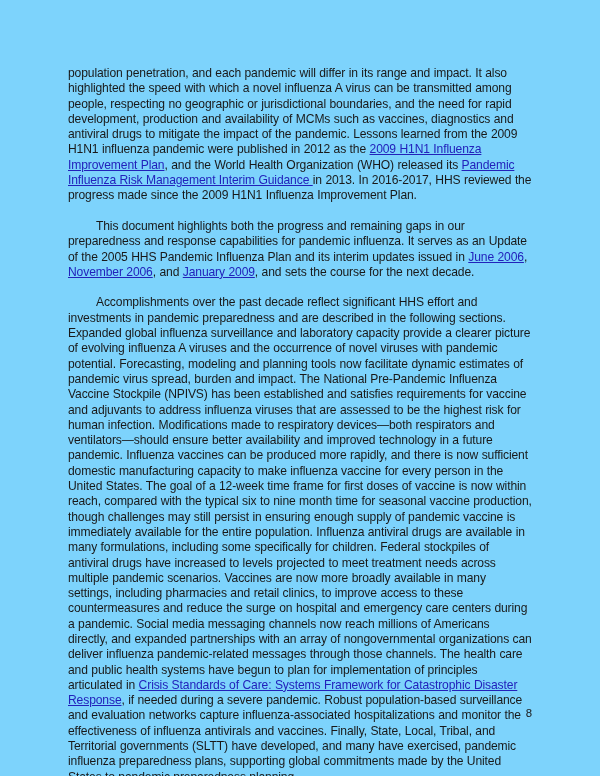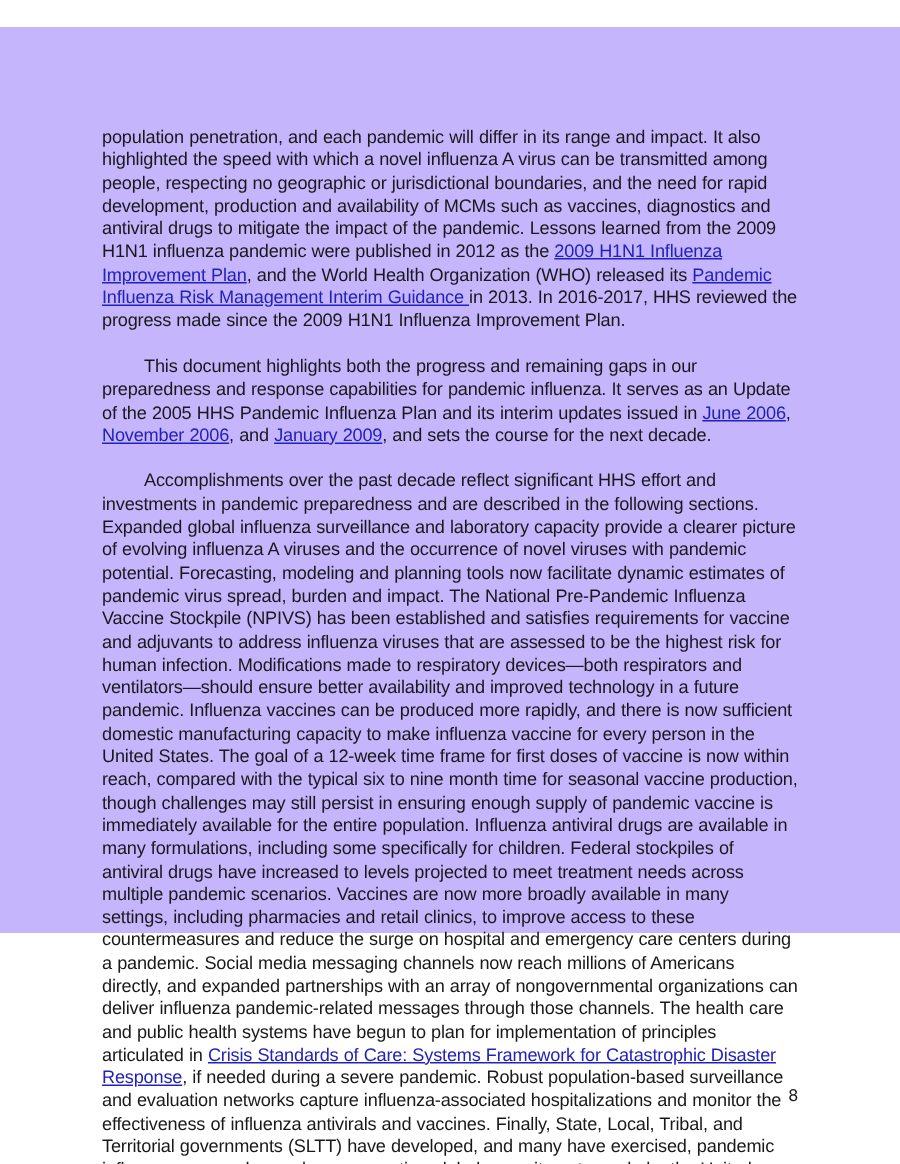--- a/index.html
+++ b/index.html
@@ -12,24 +12,24 @@
     width: 600px;
     height: 776px;
     position: relative;
     overflow: hidden;
     font-family: "Liberation Sans", sans-serif;
   }
 
   #page {
     position: absolute;
     left: 0;
-    top: 18px;
+    top: 0;
     width: 600px;
-    height: 604px;
-    background: #c4b5fd;
+    height: 776px;
+    background: #7dd3fc;
   }
 
   #text-column {
     position: absolute;
     left: 68px;
     top: 66px;
     width: 464px;
   }
 
   p.body-paragraph {

